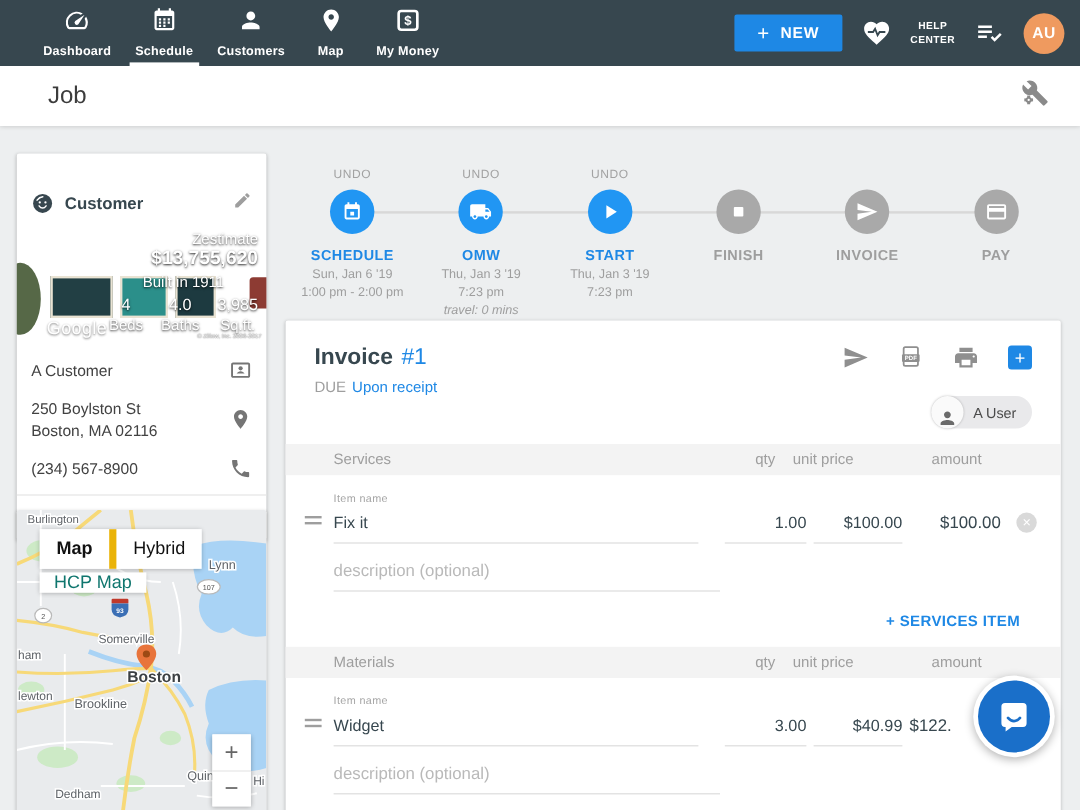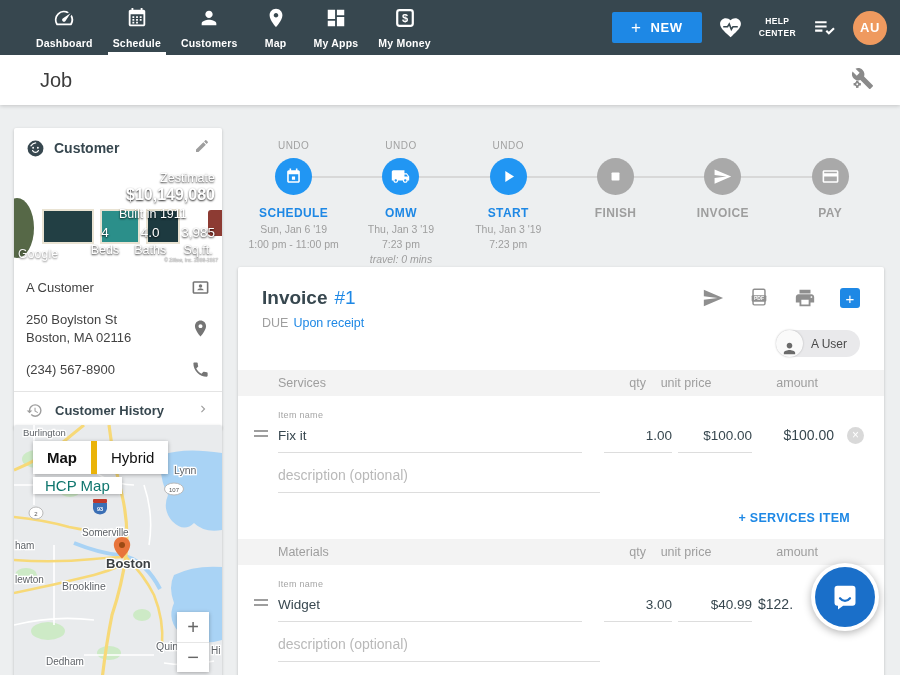--- a/index.html
+++ b/index.html
@@ -24,39 +24,39 @@
   .page-header { height:50px; background:#fff; display:flex; align-items:center; padding:0 26px 0 40px; box-shadow:0 1px 4px rgba(0,0,0,.18); position:relative; z-index:5; }
   .page-title { font-size:20px; color:#3c3c3c; }
   .job-settings { margin-left:auto; cursor:pointer; }
   .job-settings svg { width:23px; height:23px; fill:#8a8a8a; }
 
   .content { position:absolute; top:105px; left:0; right:0; bottom:0; }
 
   
   .card { background:#fff; border-radius:2px; box-shadow:0 1px 3px rgba(0,0,0,.22); }
   .customer-card { position:absolute; left:14px; top:23px; width:208px; }
-  .cust-header { height:40px; display:flex; align-items:center; padding:12px 12px; }
+  .cust-header { height:40px; display:flex; align-items:center; padding:12px 12px;margin-top:21px; }
   .face-icon svg { width:19px; height:19px; display:block; }
   .cust-title { font-size:14px; font-weight:bold; color:#37474f; margin-left:9px; }
   .edit-icon { margin-left:auto; cursor:pointer; }
   .edit-icon svg { width:16px; height:16px; fill:#9e9e9e; }
   .cust-photo { height:97px; position:relative; overflow:hidden; cursor:pointer;
     background:linear-gradient(180deg,#6e655a 0 7%,#d8ccb5 7% 34%,#c6ba a0 34%,#c6ba9f 34% 42%,#a89e8c 42% 80%,#6f6a62 80% 100%); }
   .shopwin { position:absolute; top:42%; height:36%; background:#223f44; border:2px solid #e9e3d3; }
   .bush { position:absolute; border-radius:50%; background:#566847; }
   .pano-icon { position:absolute; top:6px; left:7px; width:23px; height:15px; border:3px solid #fff; border-radius:1px; opacity:.95; }
   .photo-overlay { position:absolute; top:3px; right:7px; text-align:right; color:#fff; text-shadow:0 1px 2px rgba(0,0,0,.85); }
   .z-label { font-size:12.5px; }
   .z-value { font-size:16px; font-weight:bold; margin-top:1px; }
   .z-built { font-size:12.5px; margin-top:3px;text-align:center; }
   .z-stats { display:flex; gap:15px; justify-content:flex-end; margin-top:4px; }
   .z-stat { text-align:center; }
   .z-stat .v { font-size:13.5px; }
   .z-stat .l { font-size:12.5px; margin-top:3px; }
-  .google-mark { position:absolute; left:4px; bottom:4px; color:#fff; font-size:12px; opacity:.95; letter-spacing:.3px; text-shadow:0 1px 2px rgba(0,0,0,.6); }
+  .google-mark { position:absolute; left:25px; bottom:4px; color:#fff; font-size:15px; opacity:.95; letter-spacing:.3px; text-shadow:0 1px 2px rgba(0,0,0,.6); }
   .photo-copyright { position:absolute; right:4px; bottom:2px; color:#fff; font-size:5px; text-shadow:0 0 1px #000; }
   .cust-details { padding-top:6px; }
   .detail-row { display:flex; align-items:center; padding:7px 12px; }
   .detail-text { font-size:13px; color:#424242; line-height:1.35; }
   .detail-icon { margin-left:auto; cursor:pointer; }
   .detail-icon svg { width:19px; height:19px; fill:#757575; display:block; }
   .cust-divider { border-top:1px solid #e4e4e4; margin-top:5px; }
   .history-row { display:flex; align-items:center; height:37px; padding:0 12px; cursor:pointer;text-align:right; }
   .history-row svg { width:17px; height:17px; fill:#9e9e9e; }
   .history-label { font-size:13px; font-weight:bold; color:#37474f; margin-left:12px; }
@@ -163,26 +163,20 @@
       <span class="nav-label">Customers</span>
     </div>
     <div class="nav-item">
       <span><svg viewBox="0 0 24 24">
             <path d="M12 2C8.13 2 5 5.13 5 9c0 5.25 7 13 7 13s7-7.75 7-13c0-3.87-3.13-7-7-7zm0 9.5c-1.38 0-2.5-1.12-2.5-2.5s1.12-2.5 2.5-2.5 2.5 1.12 2.5 2.5-1.12 2.5-2.5 2.5z"></path>
           </svg></span>
       <span class="nav-label">Map</span>
     </div>
     <div class="nav-item">
       <span><svg viewBox="0 0 24 24">
-            <path d="M3 13h8V3H3v10zm0 8h8v-6H3v6zm10 0h8V11h-8v10zm0-18v6h8V3h-8z"></path>
-          </svg></span>
-      <span class="nav-label">My Apps</span>
-    </div>
-    <div class="nav-item">
-      <span><svg viewBox="0 0 24 24">
             <rect x="3.5" y="3.5" width="17" height="17" rx="2.5" fill="none" stroke="#fff" stroke-width="2.4"></rect>
             <text x="12" y="16.5" font-size="12" font-weight="bold" fill="#fff" text-anchor="middle">$</text>
           </svg></span>
       <span class="nav-label">My Money</span>
     </div>
   </div>
   <div class="nav-right">
     <button class="new-btn">
       <span class="new-plus">+</span>
       <span>NEW</span>
@@ -243,21 +237,21 @@
     </div>
     <div class="cust-photo">
       <div class="bush" style="left:-14px; top:30px; width:34px; height:60px;"></div>
       <div class="shopwin" style="left:28px; width:52px;"></div>
       <div class="shopwin" style="left:86px; width:40px; background:#2b8f8a;"></div>
       <div class="shopwin" style="left:132px; width:34px; background:#1d3a40;"></div>
       <div class="bush" style="right:-8px; top:42px; width:22px; height:26px; background:#8d3b33; border-radius:3px;"></div>
       <span class="pano-icon"></span>
       <div class="photo-overlay">
         <div class="z-label">Zestimate</div>
-        <div class="z-value">$10,149,080</div>
+        <div class="z-value">$13,755,620</div>
         <div class="z-built">Built in 1911</div>
         <div class="z-stats">
           <div class="z-stat">
             <div class="v">4</div>
             <div class="l">Beds</div>
           </div>
           <div class="z-stat">
             <div class="v">4.0</div>
             <div class="l">Baths</div>
           </div>
@@ -375,21 +369,21 @@
       <div class="connector"></div>
       <div class="step">
         <div class="undo">UNDO</div>
         <div class="circle done">
           <svg viewBox="0 0 24 24">
               <path d="M18 4h-1V2h-2v2H9V2H7v2H6c-1.1 0-2 .9-2 2v12c0 1.1.9 2 2 2h12c1.1 0 2-.9 2-2V6c0-1.1-.9-2-2-2zm0 14H6V9h12v9zm-8-6h4v4h-4z"></path>
             </svg>
         </div>
         <div class="step-label done">SCHEDULE</div>
         <div class="step-date">Sun, Jan 6 '19</div>
-        <div class="step-date">1:00 pm - 11:00 pm</div>
+        <div class="step-date">1:00 pm - 2:00 pm</div>
       </div>
       <div class="step">
         <div class="undo">UNDO</div>
         <div class="circle done">
           <svg viewBox="0 0 24 24">
               <path d="M20 8h-3V4H3c-1.1 0-2 .9-2 2v11h2c0 1.66 1.34 3 3 3s3-1.34 3-3h6c0 1.66 1.34 3 3 3s3-1.34 3-3h2v-5l-3-4zM6 18.5c-.83 0-1.5-.67-1.5-1.5s.67-1.5 1.5-1.5 1.5.67 1.5 1.5-.67 1.5-1.5 1.5zm13.5-9l1.96 2.5H17V9.5h2.5zm-1.5 9c-.83 0-1.5-.67-1.5-1.5s.67-1.5 1.5-1.5 1.5.67 1.5 1.5-.67 1.5-1.5 1.5z"></path>
             </svg>
         </div>
         <div class="step-label done">OMW</div>
         <div class="step-date">Thu, Jan 3 '19</div>

